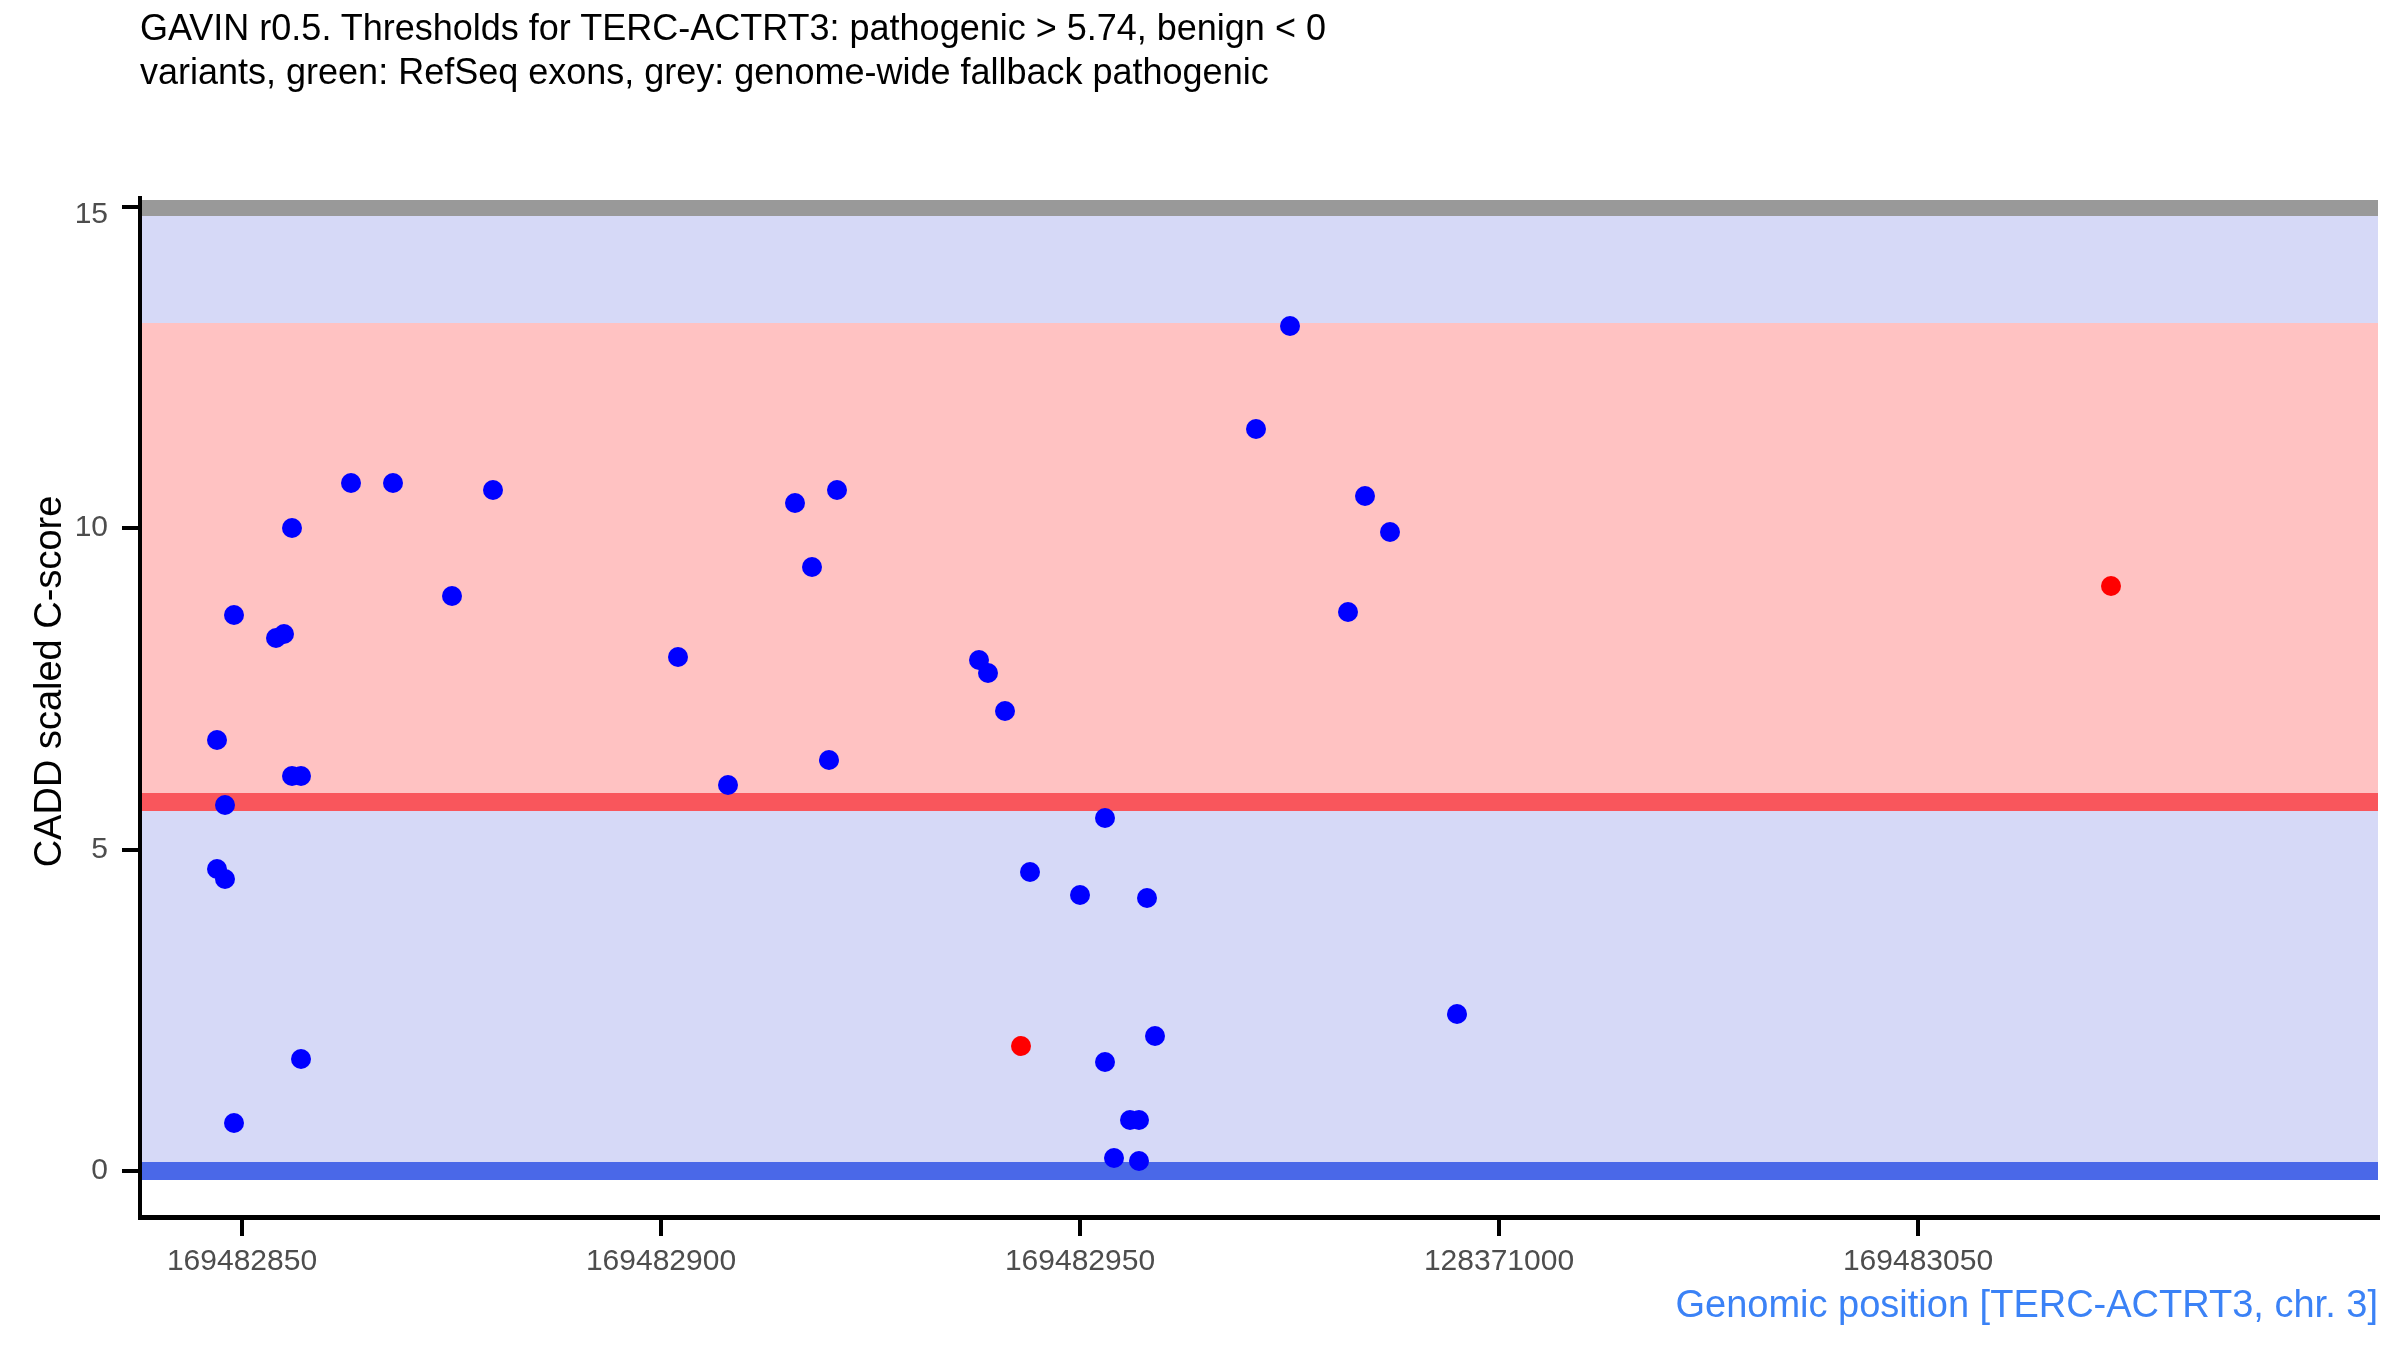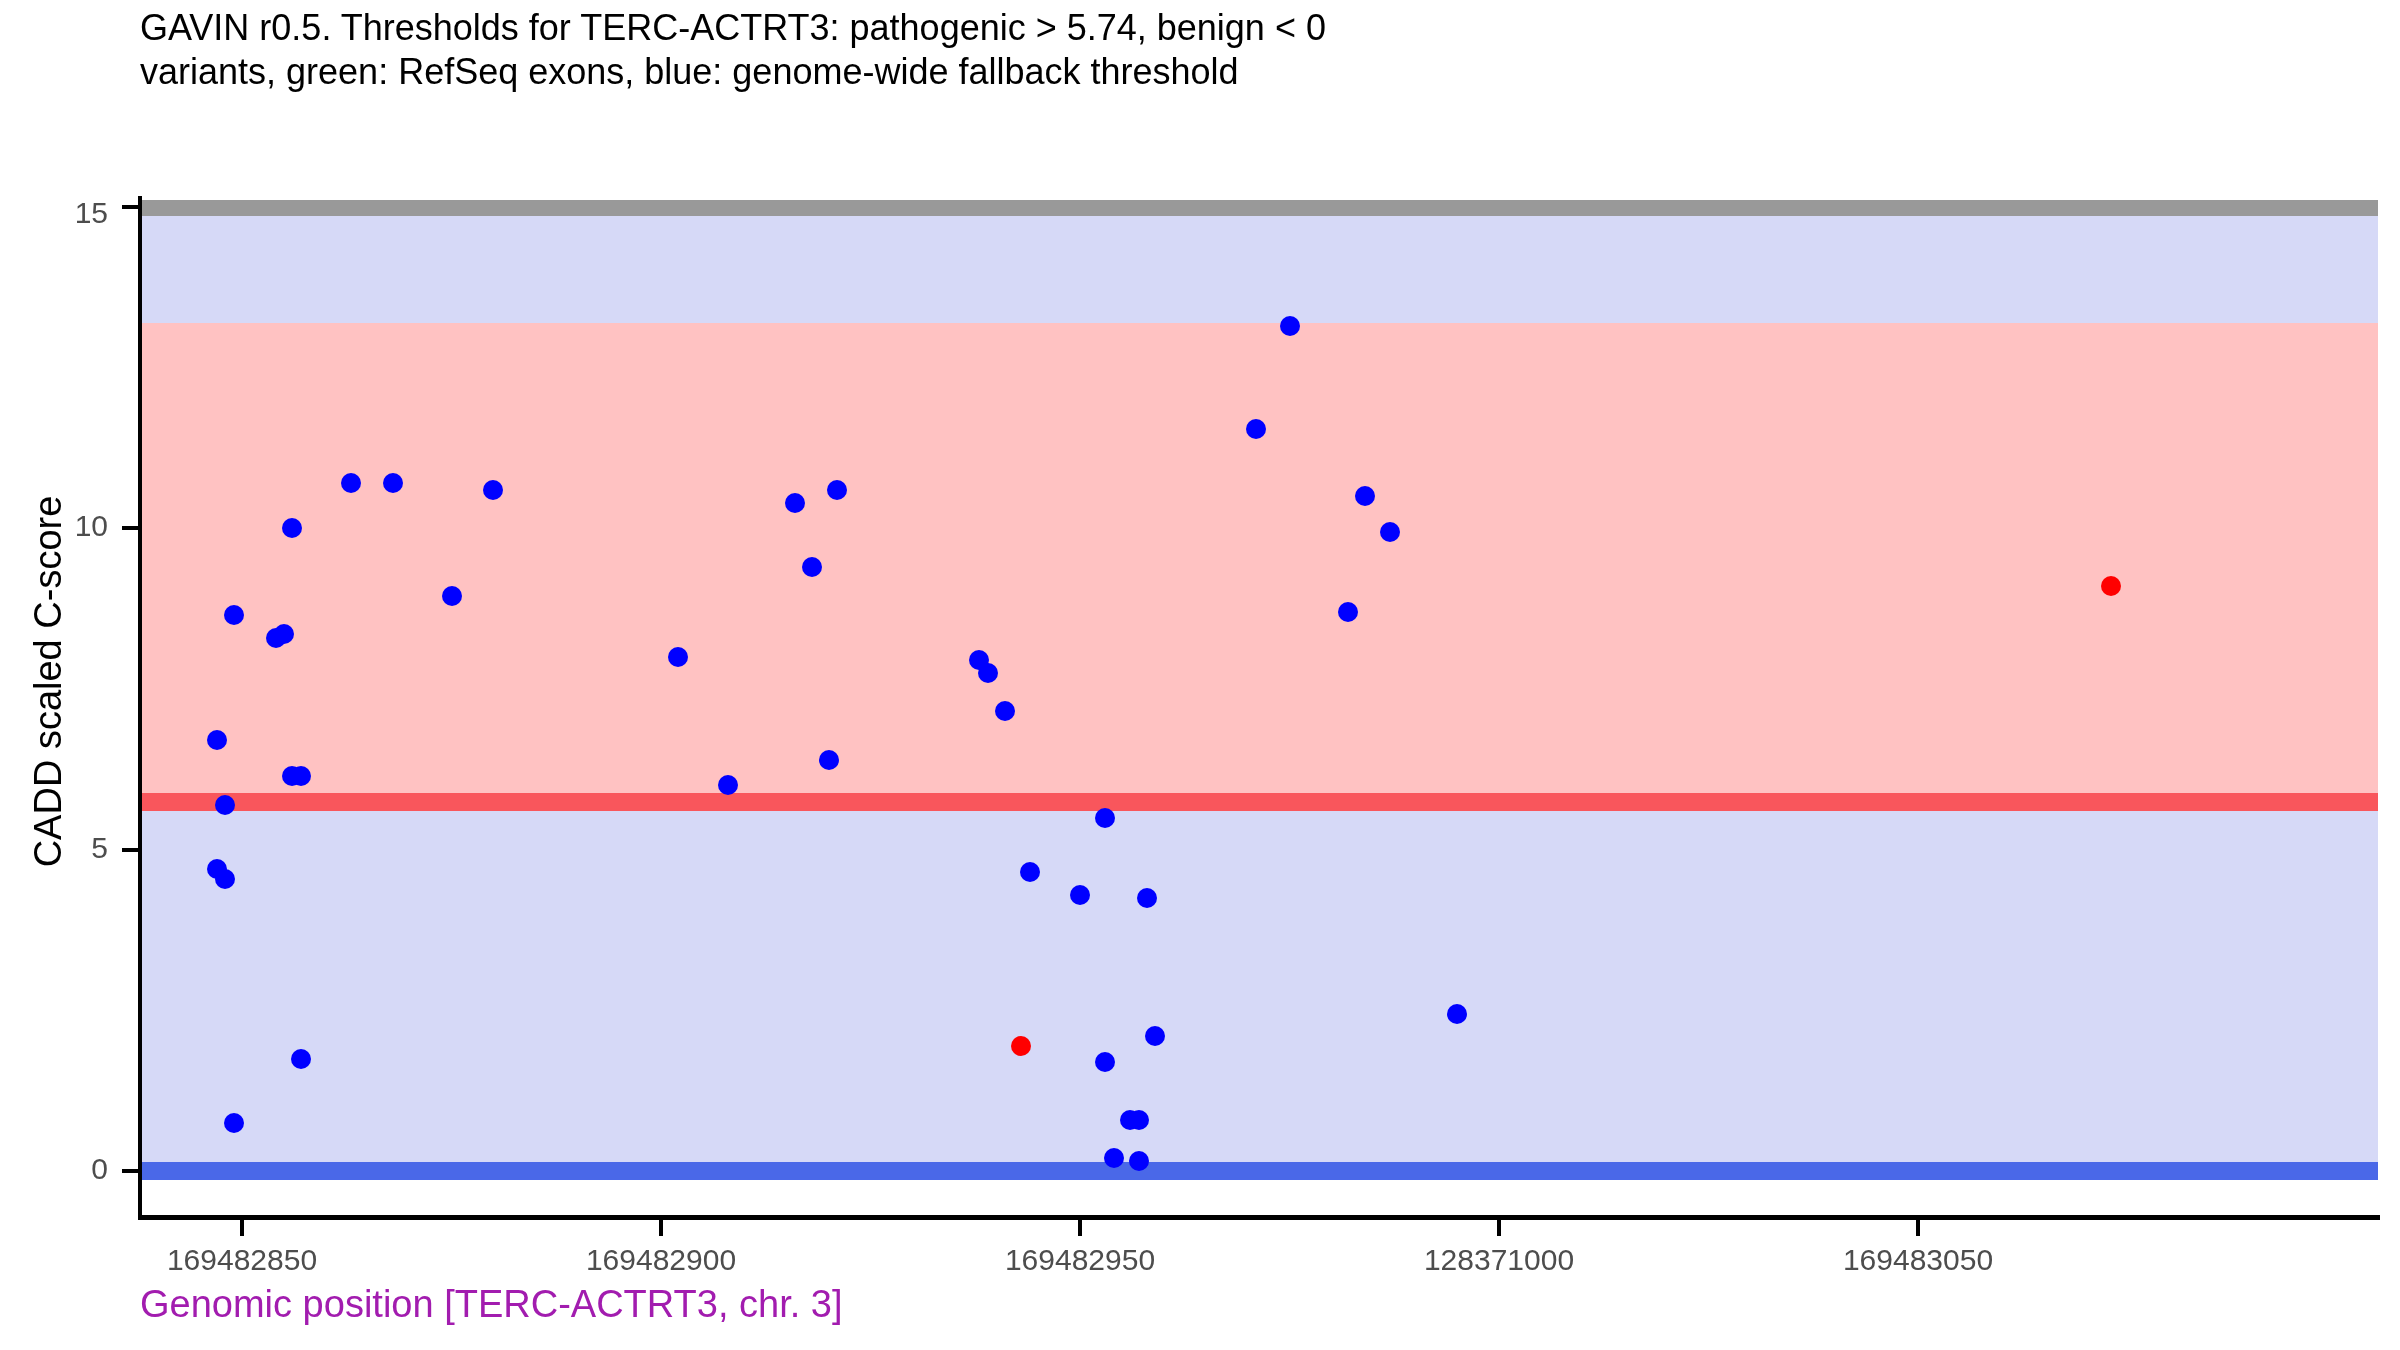--- a/index.html
+++ b/index.html
@@ -102,34 +102,34 @@
     transform-origin:center center;
     text-align:center;
     font-size:38px;
     color:#000;
     white-space:nowrap;
   }
   #x-axis-title{
     position:absolute;
     left:140px; top:1283px;
     width:2238px;
-    text-align:left;
+    text-align:right;
     font-size:38px;
-    color:#a21caf;
+    color:#3b82f6;
     white-space:nowrap;
   }
 </style>
 </head>
 <body>
 
 <div id="root">
 
   <div id="title-block">
     <div class="title-line">GAVIN r0.5. Thresholds for TERC-ACTRT3: pathogenic &gt; 5.74, benign &lt; 0</div>
-    <div class="title-line">variants, green: RefSeq exons, blue: genome-wide fallback threshold</div>
+    <div class="title-line">variants, green: RefSeq exons, grey: genome-wide fallback pathogenic</div>
   </div>
 
   <div id="plot-panel">
       <div class="band" style="top: 7px; height: 964px; background: rgb(214, 217, 247);"></div>
       <div class="band" style="top: 122.68px; height: 479.429px; background: rgb(255, 194, 194);"></div>
       <div class="hline" style="top: -2px; height: 18px; background: rgb(153, 153, 153);"></div>
       <div class="hline" style="top: 593.109px; height: 18px; background: rgb(249, 86, 92);"></div>
       <div class="hline" style="top: 962px; height: 18px; background: rgb(74, 104, 232);"></div>
       <div class="pt blue" style="left: 76.86px; top: 540.413px; background: rgb(0, 0, 255);"></div>
       <div class="pt blue" style="left: 76.86px; top: 668.947px; background: rgb(0, 0, 255);"></div>

